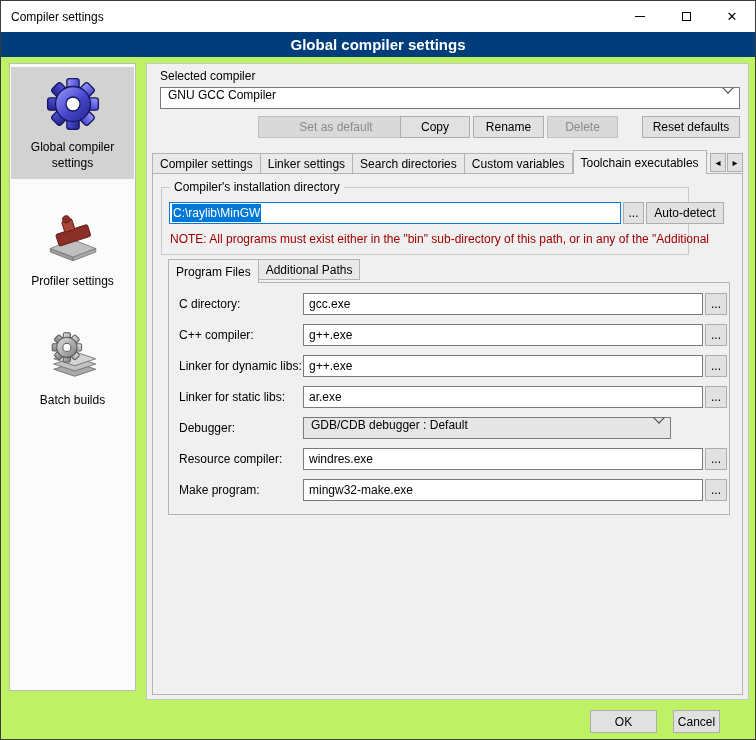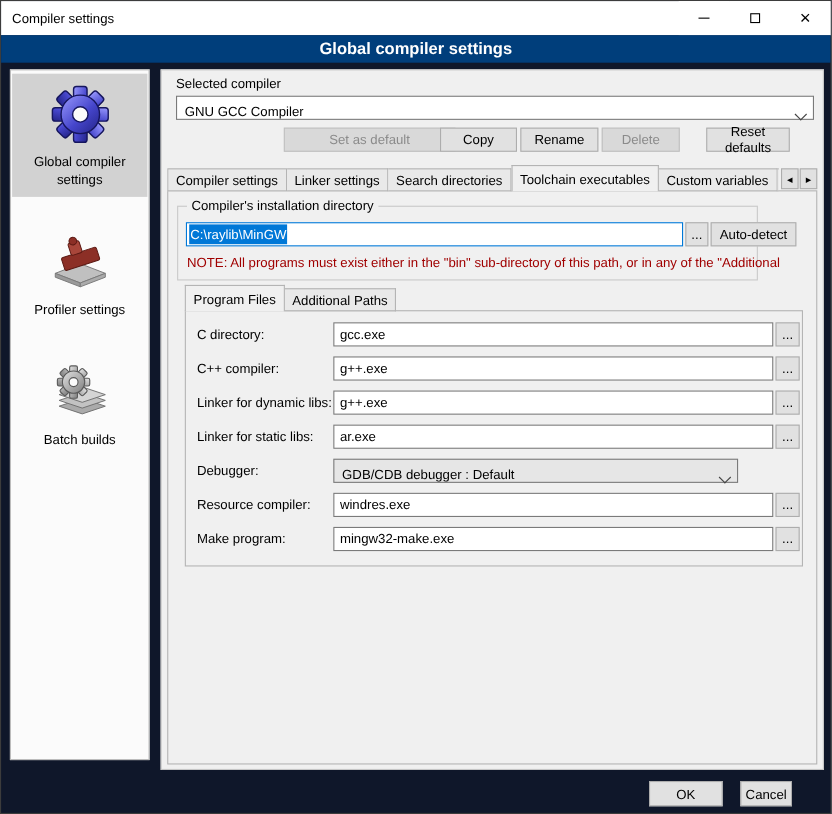--- a/index.html
+++ b/index.html
@@ -1,21 +1,21 @@
 <!DOCTYPE html>
 <html><head>
 <meta charset="utf-8">
 <style>
   html,body{margin:0;padding:0}
   body{
     width:756px;height:740px;overflow:hidden;
     font-family:"Liberation Sans",sans-serif;font-size:12px;color:#000;
     background:#f0f0f0;
   }
-  .window{position:absolute;left:0;top:0;width:756px;height:740px;background:#0f172a;border:1px solid #3c3c3c;box-sizing:border-box}
+  .window{position:absolute;left:0;top:0;width:756px;height:740px;background:#bef264;border:1px solid #3c3c3c;box-sizing:border-box}
 
   
   .titlebar{position:absolute;left:0;top:0;right:0;height:31px;background:#fff;display:flex;align-items:center}
   .title-text{padding-left:10px;font-size:12px;color:#000}
   .win-controls{margin-left:auto;display:flex;height:31px}
   .win-btn{width:46px;height:31px;background:#fff;border:none;display:flex;align-items:center;justify-content:center;padding:0;cursor:default}
   .min-glyph{display:block;width:10px;height:1px;background:#000}
   .max-glyph{display:block;width:9px;height:9px;border:1px solid #000;box-sizing:border-box}
   .close-glyph{font-size:13px;line-height:1;color:#000}
 
@@ -28,34 +28,34 @@
   .side-item{display:flex;flex-direction:column;align-items:center;text-align:center;padding:8px 3px;margin:0 1px;cursor:default}
   .side-item + .side-item{margin-top:22px}
   .side-item.selected{background:#d2d2d2}
   .side-label{margin-top:7px;line-height:1.3}
   .icon-box{width:58px;height:58px;display:flex;align-items:center;justify-content:center}
 
   
   .main{position:absolute;left:145px;top:62px;width:603px;height:637px;border:1px solid #c6c6c6;box-sizing:border-box;background:#f0f0f0}
   .sec-label{position:absolute;left:13px;top:5px}
 
-  .combo{display:flex;align-items:flex-end;background:#fff;border:1px solid #7a7a7a;height:22px;padding:0 7px;box-sizing:border-box;cursor:default}
+  .combo{display:flex;align-items:flex-start;background:#fff;border:1px solid #7a7a7a;height:22px;padding:0 7px;box-sizing:border-box;cursor:default}
   .combo-text{white-space:nowrap;overflow:hidden}
   .chev{width:7px;height:7px;border-right:1.5px solid #444;border-bottom:1.5px solid #444;transform:rotate(45deg);margin-left:auto;margin-top:-4px;flex:none}
   .compiler-combo{position:absolute;left:13px;top:23px;width:580px}
 
   .btn{background:#e1e1e1;border:1px solid #adadad;font-family:inherit;font-size:12px;color:#000;
     display:flex;align-items:center;justify-content:center;box-sizing:border-box;cursor:default;padding:0 6px}
   .btn.disabled{background:#d9d9d9;border-color:#c0c0c0;color:#8b8b8b}
   .action-row .btn{position:absolute;top:52px;height:22px}
   #btn-default{left:111px;width:156px}
   #btn-copy{left:253px;width:70px}
   #btn-rename{left:326px;width:71px}
   #btn-delete{left:400px;width:71px}
-  #btn-reset{left:495px;width:76px}
+  #btn-reset{left:495px;width:98px}
 
   
   .tabstrip{position:absolute;left:5px;top:86px;right:5px;height:24px;display:flex;align-items:flex-end;z-index:2}
   .tabs{display:flex;align-items:flex-end;width:556px;overflow:hidden;height:24px;flex:none}
   .tab{height:21px;display:flex;align-items:center;padding:0 7px;background:#e9e9e9;border:1px solid #b4b4b4;border-left:none;
     box-sizing:border-box;white-space:nowrap;cursor:default;flex:none}
   .tab:first-child{border-left:1px solid #b4b4b4}
   .tab.active{height:24px;background:#f0f0f0;border-bottom:none;border-left:1px solid #b4b4b4;position:relative;z-index:3}
   .tab-arrows{display:flex;margin-left:auto;margin-bottom:2px}
   .tab-arrow{width:16px;height:19px;background:#e1e1e1;border:1px solid #adadad;display:flex;align-items:center;justify-content:center;
@@ -69,21 +69,21 @@
   .group-label{position:absolute;top:-8px;left:8px;background:#f0f0f0;padding:0 4px}
   .dir-row{position:absolute;left:7px;top:14px;height:22px;display:flex;align-items:flex-end}
   .dir-input{width:452px;height:22px;background:#fff;border:1px solid #0078d7;box-sizing:border-box;display:flex;align-items:center;padding:0 2px;overflow:hidden;cursor:text}
   .selection{background:#0078d7;color:#fff;padding:2px 1px;white-space:nowrap}
   .dir-row .btn{height:22px;margin-left:2px}
   .browse-small{width:21px;padding:0}
   .autodetect{width:78px}
   .note{position:absolute;left:8px;top:44px;color:#a00000;white-space:nowrap}
 
   
-  .subtabstrip{position:absolute;left:15px;top:85px;height:24px;display:flex;align-items:flex-end;z-index:2}
+  .subtabstrip{position:absolute;left:15px;top:85px;height:24px;display:flex;z-index:2}
   .subpage{position:absolute;left:15px;top:108px;width:562px;height:233px;border:1px solid #b4b4b4;background:#f0f0f0;box-sizing:border-box}
   .field-row{position:absolute;left:0;right:0;height:22px}
   .field-label{position:absolute;left:10px;top:4px;white-space:nowrap}
   .field-input{position:absolute;left:134px;width:400px;height:22px;border:1px solid #7a7a7a;background:#fff;
     font-family:Liberation Sans, sans-serif;font-size:12px;padding:0 5px;box-sizing:border-box}
   .field-browse{position:absolute;left:536px;width:22px;height:22px}
   .field-combo{position:absolute;left:134px;width:368px;background:#e6e6e6}
 
   
   .footer .btn{position:absolute;top:709px;height:23px}
@@ -192,22 +192,22 @@
       <button class="btn" id="btn-rename">Rename</button>
       <button class="btn disabled" id="btn-delete" disabled="">Delete</button>
       <button class="btn" id="btn-reset">Reset defaults</button>
     </div>
 
     <div class="tabstrip">
       <div class="tabs">
         <div class="tab">Compiler settings</div>
         <div class="tab">Linker settings</div>
         <div class="tab">Search directories</div>
+        <div class="tab">Custom variables</div>
         <div class="tab active">Toolchain executables</div>
-        <div class="tab">Custom variables</div>
         <div class="tab">Buil</div>
       </div>
       <div class="tab-arrows">
         <button class="tab-arrow">
             <span>◂</span>
           </button>
         <button class="tab-arrow">
             <span>▸</span>
           </button>
       </div>

